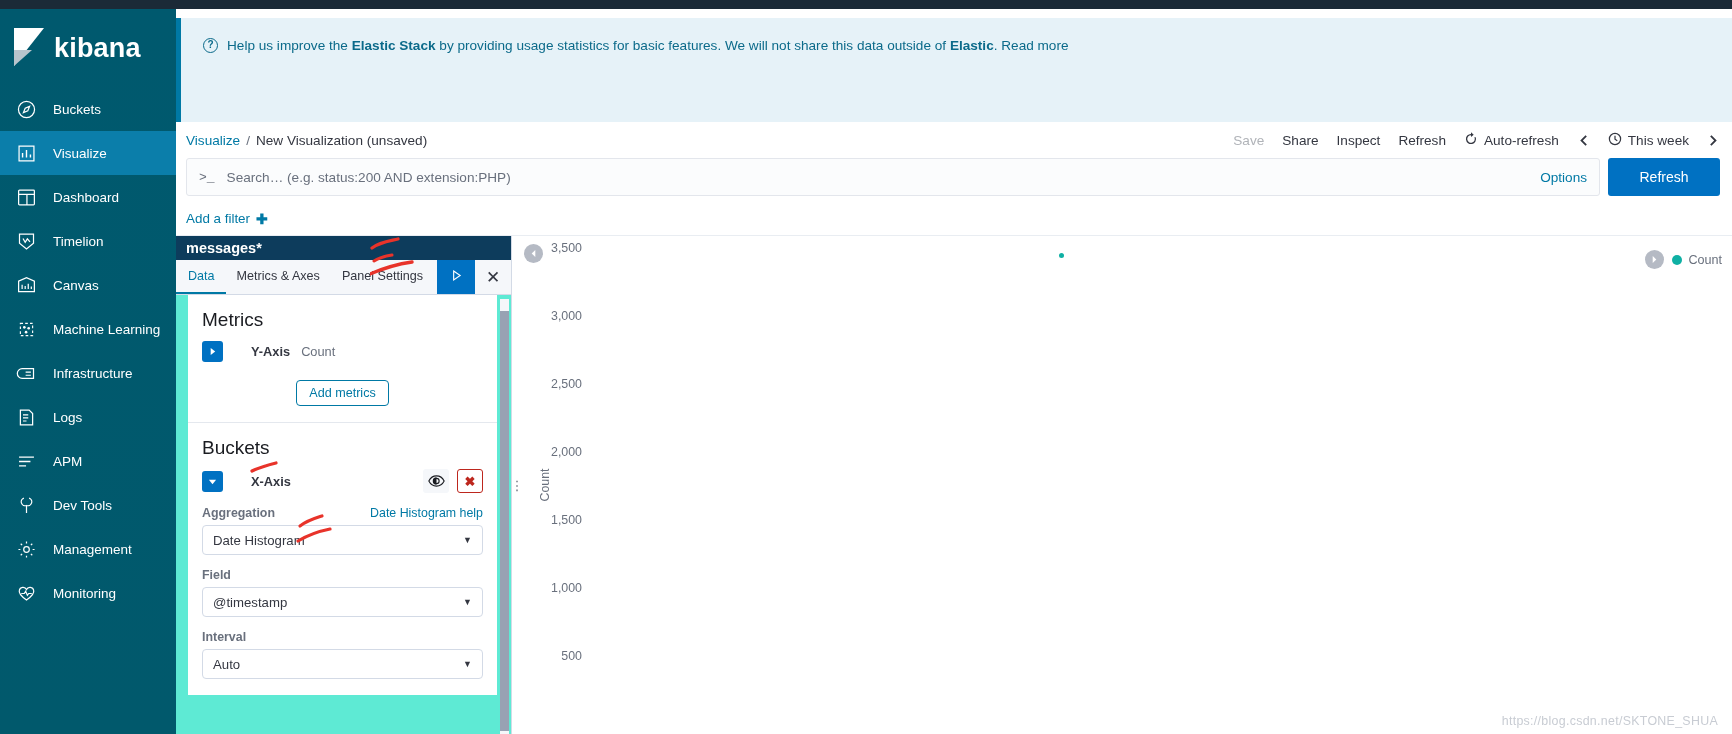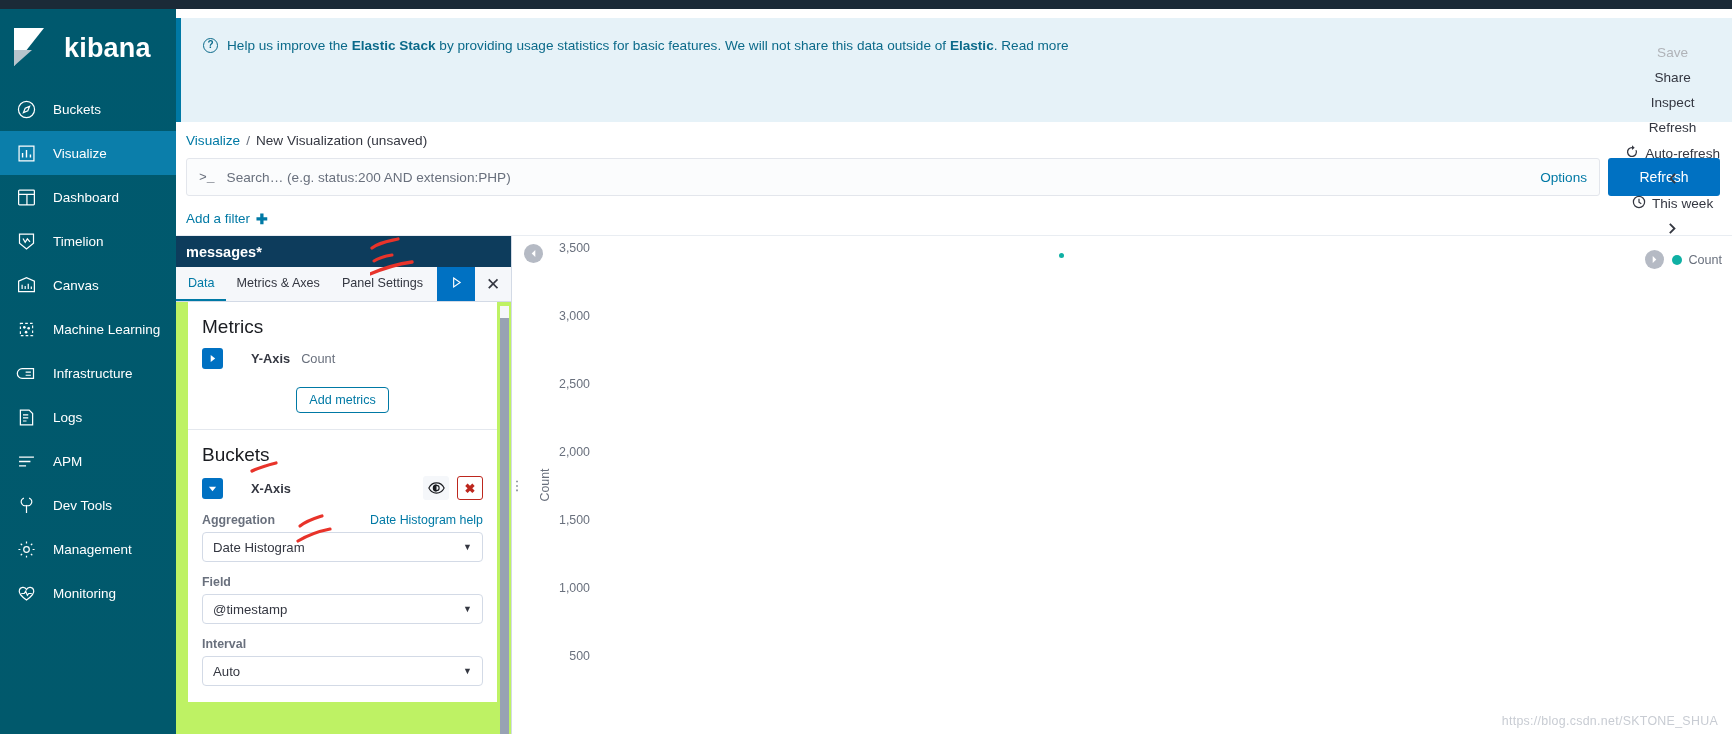--- a/index.html
+++ b/index.html
@@ -18,21 +18,21 @@
     background: #0a6b87;
     background: linear-gradient(180deg,#00596e 0%, #01596c 100%);
     flex: 0 0 176px;
     position: relative;
     overflow: hidden;
   }
   .sidebar-topbar {
     height: 9px; background: #1b2a37; width: 100%;
   }
   .brand {
-    height: 78px; display: flex; align-items: center; gap: 10px;
+    height: 78px; display: flex; align-items: center; gap: 0;
     padding-left: 10px;
   }
   .brand-mark { width: 44px; height: 44px; position: relative; }
   .brand-name {
     color: #ffffff; font-size: 27px; font-weight: bold; letter-spacing: .2px;
   }
   .nav-item {
     height: 44px; display: flex; align-items: center; gap: 15px;
     padding-left: 14px; color: #ffffff; font-size: 13.5px;
     cursor: pointer;
@@ -77,22 +77,22 @@
   
   .toolbar {
     height: 36px; display: flex; align-items: center;
     padding: 0 0 0 10px; position: relative;
   }
   .crumbs { font-size: 13.6px; display: flex; align-items: center; gap: 6px; }
   .crumb-link { color: #0079a5; cursor: pointer; }
   .crumb-sep { color: #69707d; }
   .crumb-current { color: #343741; }
   .toolbar-right {
-    margin-left: auto; display: flex; align-items: center; gap: 10px;
-    padding-right: 12px; font-size: 13.6px; flex-direction: column;
+    margin-left: auto; display: flex; align-items: center; gap: 18px;
+    padding-right: 12px; font-size: 13.6px;
   }
   .tb-action { color: #343741; cursor: pointer; white-space: nowrap; }
   .tb-action.disabled { color: #b0b3b8; cursor: default; }
   .tb-action.icon-text { display: flex; align-items: center; gap: 6px; }
   .chev-btn { color: #343741; cursor: pointer; font-size: 15px; display:flex; align-items:center; }
 
   
   .querybar {
     display: flex; align-items: stretch; gap: 0;
     padding: 0 12px 0 10px; height: 44px;
@@ -121,21 +121,21 @@
   .plus { font-size: 14px; font-weight: bold; }
 
   
   .content { flex: 1 1 auto; display: flex; min-height: 0; position: relative; }
 
   .editor {
     width: 336px; flex: 0 0 336px; display: flex; flex-direction: column;
     background: #f5f7fa; position: relative; border-right: 1px solid #d3dae6;
   }
   .editor-header {
-    height: 31px; background: #0d3c5c; color: #fff;
+    height: 24px; background: #0d3c5c; color: #fff;
     display: flex; align-items: center; padding-left: 10px;
     font-size: 14.5px; font-weight: bold; position: relative;
   }
   .editor-tabs {
     height: 35px; background: #f5f7fa; display: flex; align-items: stretch;
     border-bottom: 1px solid #d3dae6; position: relative;
   }
   .etab {
     display: flex; align-items: center; padding: 0 11px;
     font-size: 12.6px; color: #343741; cursor: pointer;
@@ -145,21 +145,21 @@
   .etab.active { color: #0079a5; border-bottom-color: #0079a5; }
   .etab-apply {
     margin-left: auto; width: 38px; background: #0071c2;
     display: flex; align-items: center; justify-content: center;
     color: #fff; cursor: pointer;
   }
   .etab-close {
     width: 36px; display: flex; align-items: center; justify-content: center;
     color: #343741; font-size: 17px; cursor: pointer;
   }
-  .editor-body { flex: 1 1 auto; overflow: hidden; position: relative; background: #bef264; }
+  .editor-body { flex: 1 1 auto; overflow: hidden; position: relative; background: #5eead4; }
   .scroll-track {
     position: absolute; right: 2px; top: 4px; bottom: 0; width: 9px;
     background: #f5f7fa;
   }
   .scroll-thumb {
     position: absolute; right: 2px; top: 16px; width: 9px; height: 420px;
     background: #98a2b3; border-radius: 0;
   }
   .scroll-up {
     position: absolute; right: 2px; top: 2px; width: 9px; height: 11px;
@@ -232,21 +232,21 @@
 
   .plot {
     position: absolute; left: 0; right: 0; top: 0; bottom: 0;
   }
   .y-axis-title {
     position: absolute; left: 16px; top: 50%;
     transform: translateY(-50%) rotate(-90deg);
     transform-origin: center;
     font-size: 12.4px; color: #69707d; white-space: nowrap;
   }
-  .y-ticks { position: absolute; left: 8px; top: 0; bottom: 0; width: 76px; }
+  .y-ticks { position: absolute; left: 0; top: 0; bottom: 0; width: 76px; }
   .y-tick {
     position: absolute; right: 6px; transform: translateY(-50%);
     font-size: 12.4px; color: #69707d; white-space: nowrap;
   }
   .dot-marker {
     position: absolute; width: 5px; height: 5px; border-radius: 50%;
     background: #0fb0a4;
   }
   .watermark {
     position: absolute; right: 14px; bottom: 6px;

